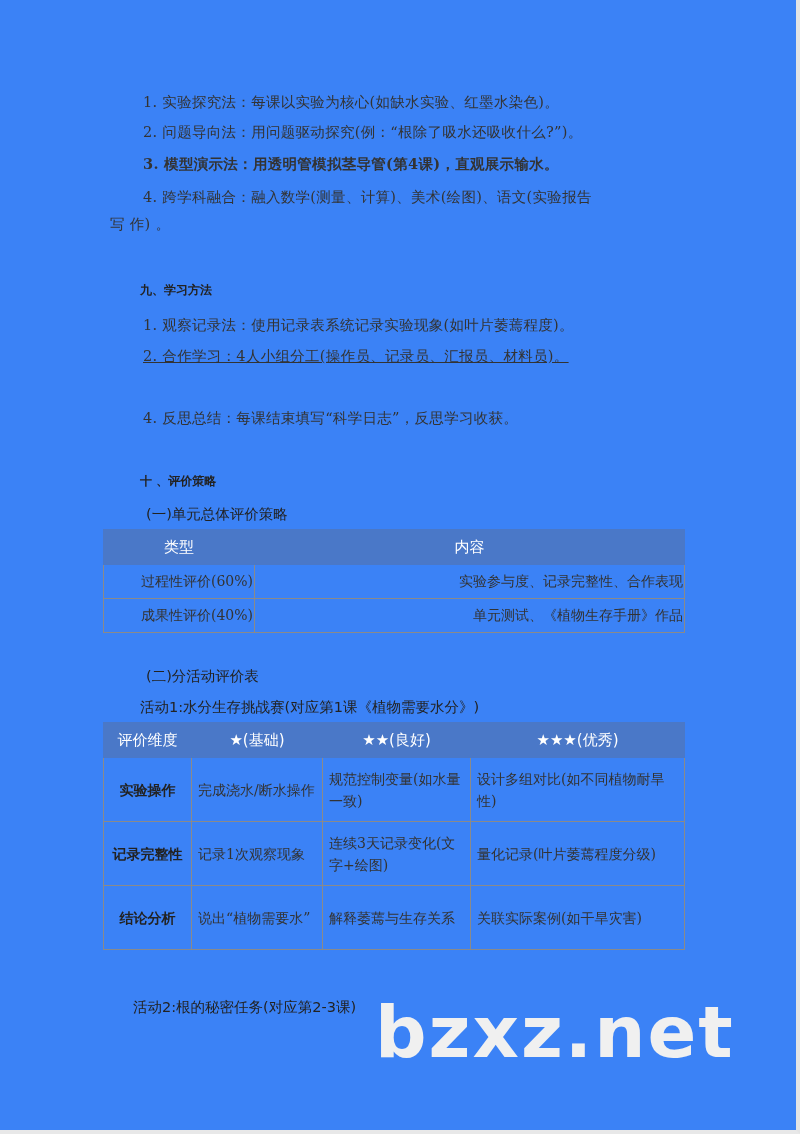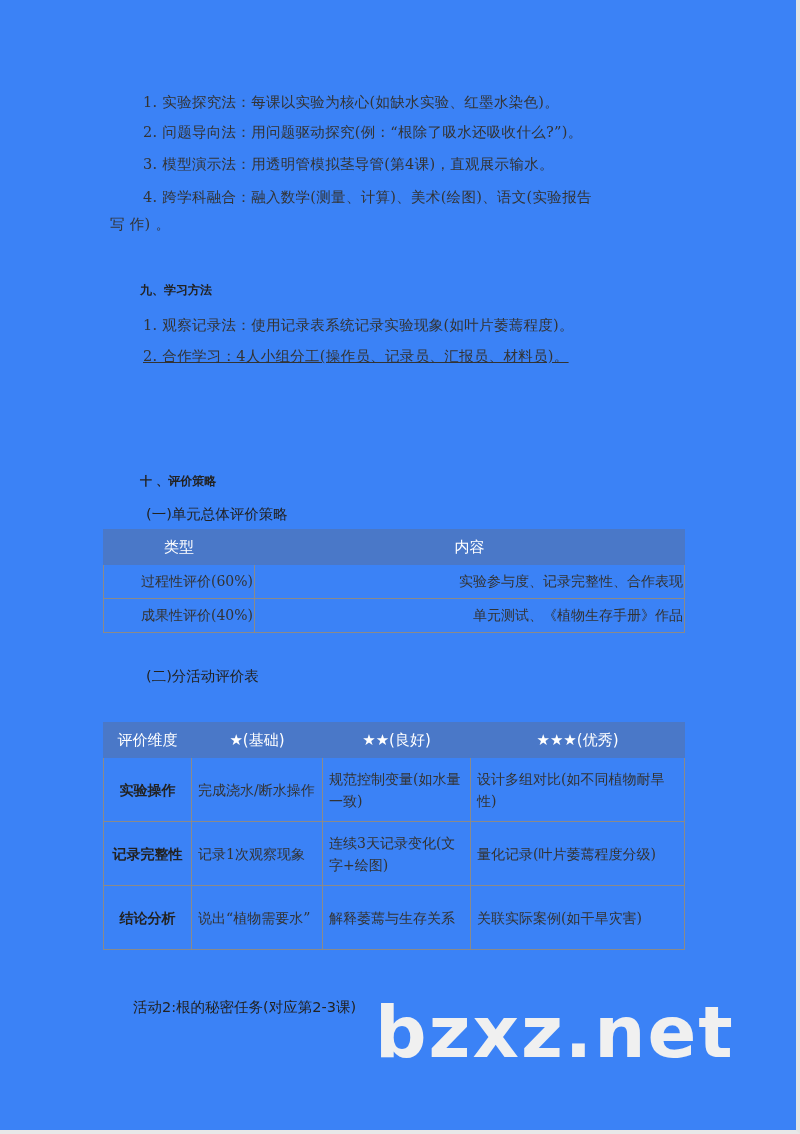--- a/index.html
+++ b/index.html
@@ -47,27 +47,28 @@
     font-size: 72px; color: #f0f0f0; letter-spacing: 2px;
   }
 </style>
 </head>
 <body>
 
 <div class="page">
 
   <div class="p" style="left:143px;top:92px;">1. 实验探究法：每课以实验为核心(如缺水实验、红墨水染色)。</div>
   <div class="p" style="left:143px;top:122px;">2. 问题导向法：用问题驱动探究(例：“根除了吸水还吸收什么?”)。</div>
-  <div class="p" style="left:143px;top:154px;">3. 模型演示法：用透明管模拟茎导管(第4课)，直观展示输水。</div>
+  <div class="p" style="left:143px;top:154px;font-weight:bold;">3. 模型演示法：用透明管模拟茎导管(第4课)，直观展示输水。</div>
   <div class="p" style="left:143px;top:187px;">4. 跨学科融合：融入数学(测量、计算)、美术(绘图)、语文(实验报告</div>
   <div class="p" style="left:110px;top:214px;">写 作) 。</div>
 
   <div class="h" style="left:140px;top:282px;">九、学习方法</div>
   <div class="p" style="left:143px;top:315px;">1. 观察记录法：使用记录表系统记录实验现象(如叶片萎蔫程度)。</div>
   <div class="p" style="left:143px;top:346px;text-decoration:underline;">2. 合作学习：4人小组分工(操作员、记录员、汇报员、材料员)。</div>
+  <div class="p" style="left:143px;top:408px;">4. 反思总结：每课结束填写“科学日志”，反思学习收获。</div>
 
   <div class="h" style="left:140px;top:473px;">十 、评价策略</div>
   <div class="sub" style="left:146px;top:505px;">(一)单元总体评价策略</div>
 
   <table class="t1" style="left:103px;top:529px;width:582px;">
     <tbody>
         <tr>
       <th style="width:148px;">类型</th>
       <th>内容</th>
     </tr>
@@ -76,20 +77,21 @@
       <td>实验参与度、记录完整性、合作表现</td>
     </tr>
     <tr>
       <td>成果性评价(40%)</td>
       <td>单元测试、《植物生存手册》作品</td>
     </tr>
   </tbody>
     </table>
 
   <div class="sub" style="left:146px;top:667px;">(二)分活动评价表</div>
+  <div class="sub" style="left:140px;top:698px;">活动1:水分生存挑战赛(对应第1课《植物需要水分》)</div>
 
   <table class="t2" style="left:103px;top:722px;width:582px;">
     <tbody>
         <tr>
       <th style="width:85px;">评价维度</th>
       <th style="width:128px;">★(基础)</th>
       <th style="width:145px;margin-top:12px;">★★(良好)</th>
       <th>★★★(优秀)</th>
     </tr>
     <tr style="height:64px;">

